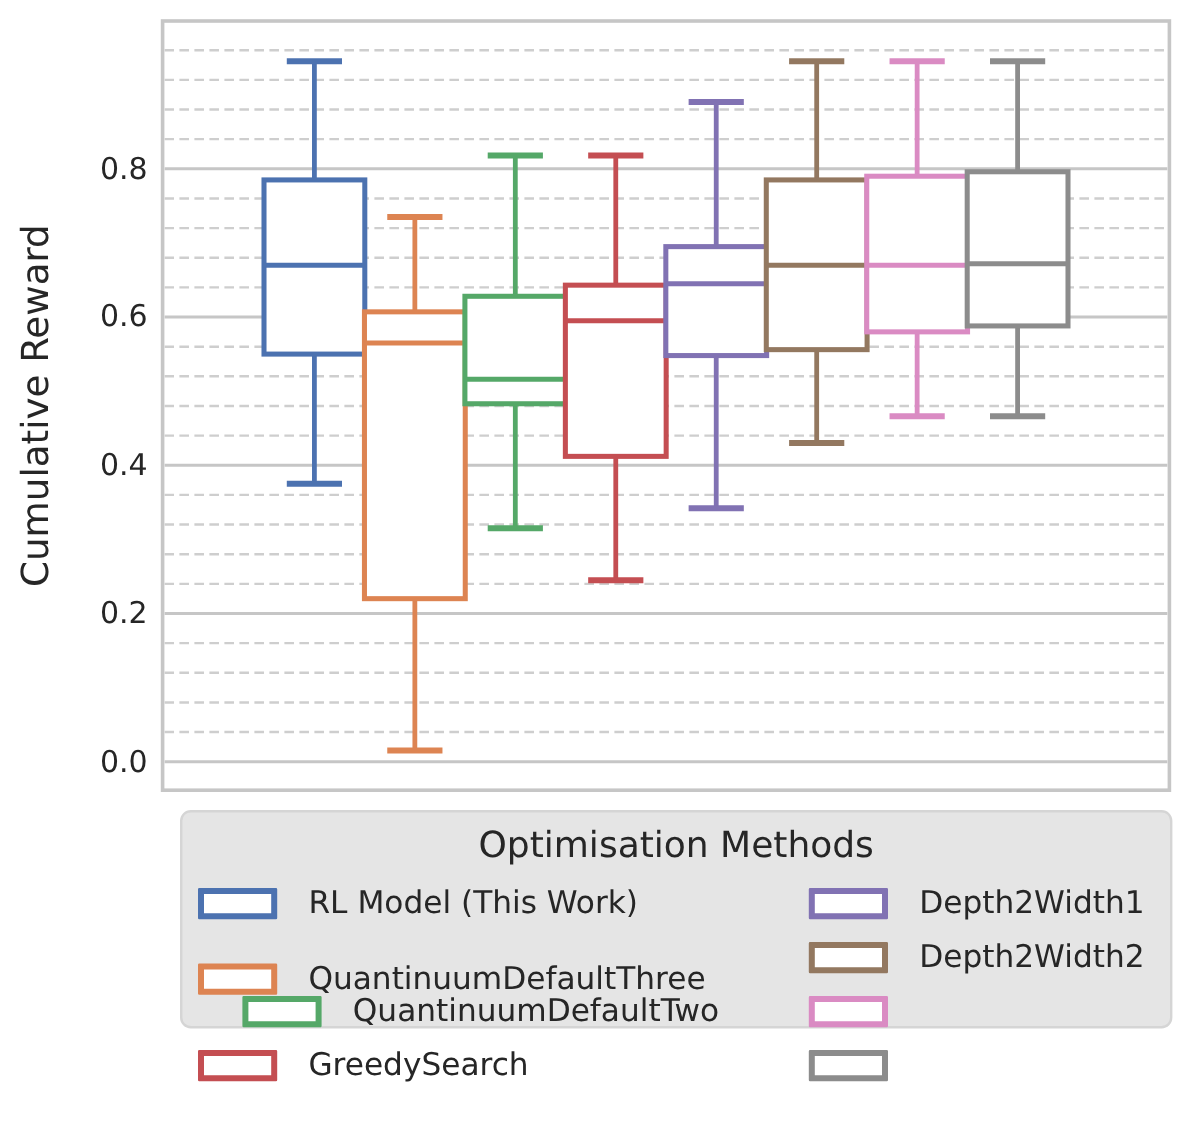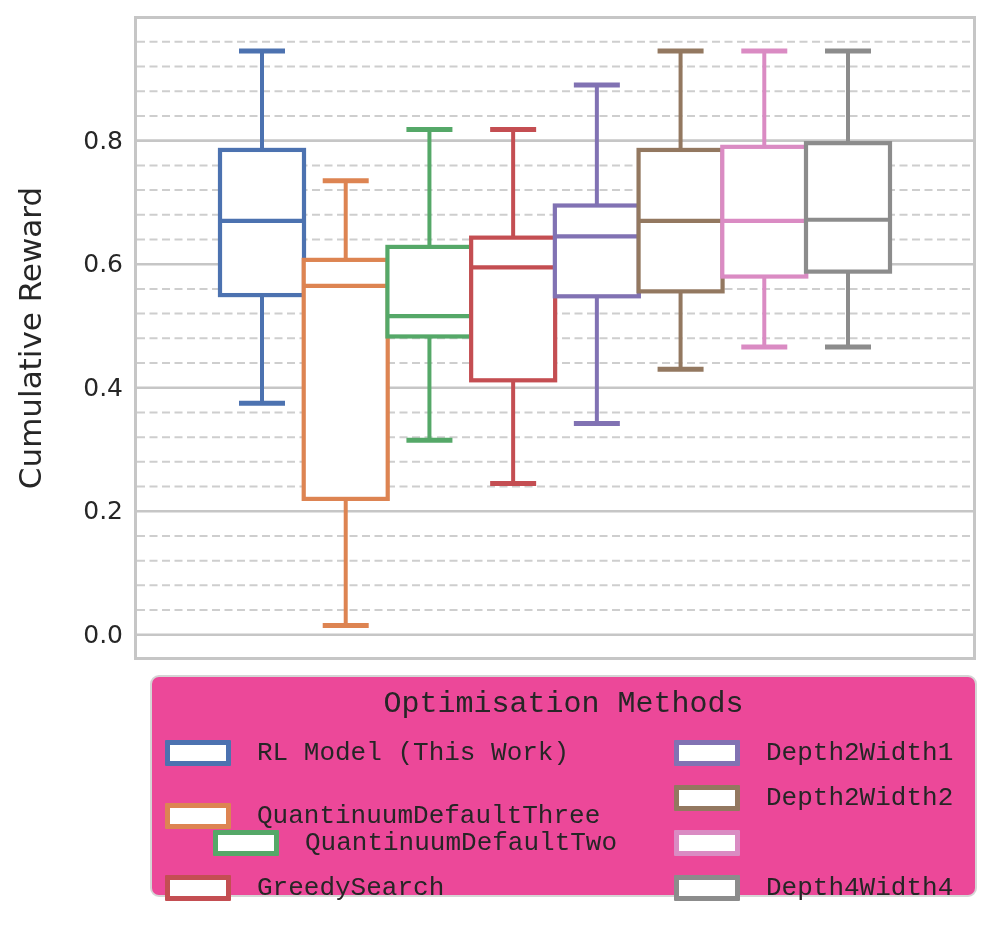--- a/index.html
+++ b/index.html
@@ -14,22 +14,22 @@
   .plot svg{display:block;}
   .ylabel{
     position:absolute;left:30px;top:338px;transform:translate(-50%,-50%) rotate(-90deg);
     font-size:31px;color:#262626;white-space:nowrap;
   }
   .ytick{
     position:absolute;left:48px;width:75px;text-align:right;
     font-size:25px;color:#262626;line-height:30px;height:30px;
   }
   .legend{
-    position:absolute;left:150px;top:675px;width:827px;height:222px;
-    box-sizing:border-box;border:2px solid #d5d5d5;border-radius:9px;background:#ec4899;font-family:Liberation Mono, monospace;
+    position:absolute;left:150px;top:675px;width:827px;height:182px;
+    box-sizing:border-box;border:2px solid #d5d5d5;border-radius:9px;background:#e5e5e5;
   }
   .legend-title{
     position:absolute;left:0;top:10px;width:100%;text-align:center;
     font-size:30px;color:#262626;
   }
   .legend-entry{
     position:absolute;display:flex;align-items:center;height:28px;
   }
   .legend-swatch{
     display:inline-block;width:56px;height:16px;background:#ffffff;
@@ -148,38 +148,37 @@
     <div class="legend-title">Optimisation Methods</div>
     <div id="legend-entries">
         <div class="legend-entry" style="left: 13px; top: 62px;">
           <span class="legend-swatch" style="border-color: rgb(76, 114, 176);"></span>
           <span class="legend-label">RL Model (This Work)</span>
         </div>
         <div class="legend-entry" style="left: 13px; top: 125px;">
           <span class="legend-swatch" style="border-color: rgb(221, 132, 82);"></span>
           <span class="legend-label">QuantinuumDefaultThree</span>
         </div>
-        <div class="legend-entry" style="left: 24px; top: 152px; padding-left: 37px;">
+        <div class="legend-entry" style="left: 13px; top: 152px; padding-left: 37px;">
           <span class="legend-swatch" style="border-color: rgb(85, 168, 104);"></span>
           <span class="legend-label">QuantinuumDefaultTwo</span>
         </div>
         <div class="legend-entry" style="left: 13px; top: 197px;">
           <span class="legend-swatch" style="border-color: rgb(196, 78, 82);"></span>
           <span class="legend-label">GreedySearch</span>
         </div>
         <div class="legend-entry" style="left: 522px; top: 62px;">
           <span class="legend-swatch" style="border-color: rgb(129, 114, 179);"></span>
           <span class="legend-label">Depth2Width1</span>
         </div>
         <div class="legend-entry" style="left: 522px; top: 107px;">
           <span class="legend-swatch" style="border-color: rgb(147, 120, 96);"></span>
           <span class="legend-label">Depth2Width2</span>
         </div>
         <div class="legend-entry" style="left: 522px; top: 152px;">
           <span class="legend-swatch" style="border-color: rgb(218, 139, 195);"></span>
         </div>
         <div class="legend-entry" style="left: 522px; top: 197px;">
           <span class="legend-swatch" style="border-color: rgb(140, 140, 140);"></span>
-          <span class="legend-label">Depth4Width4</span>
         </div>
       </div>
   </div>
 </div>
 
 </body></html>

